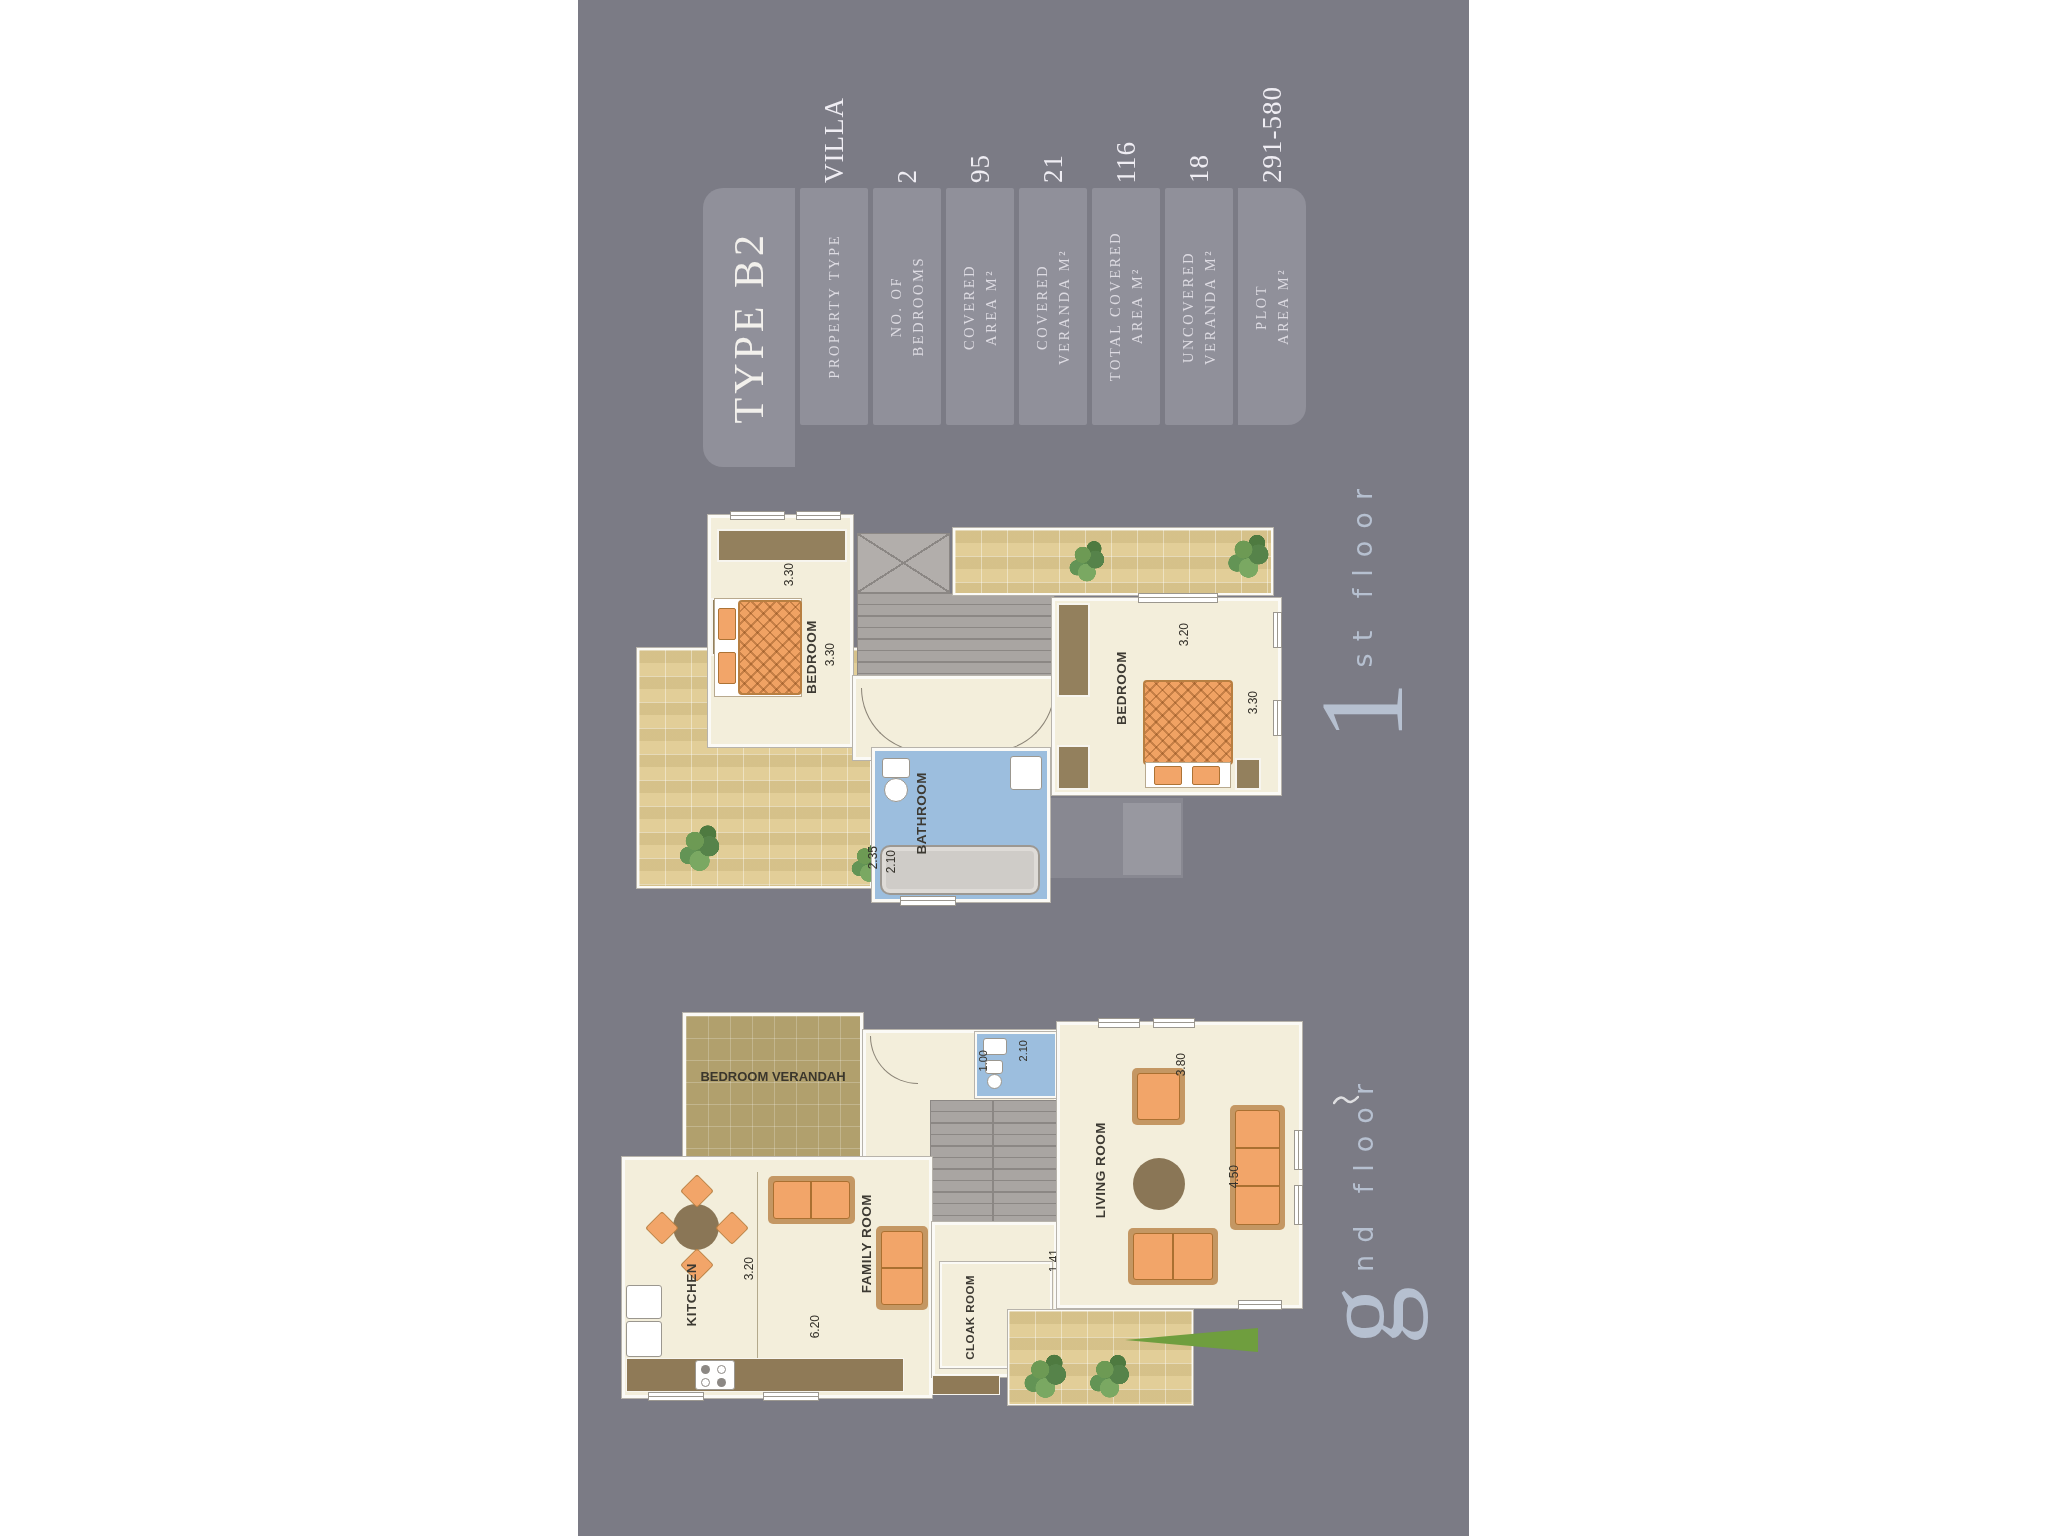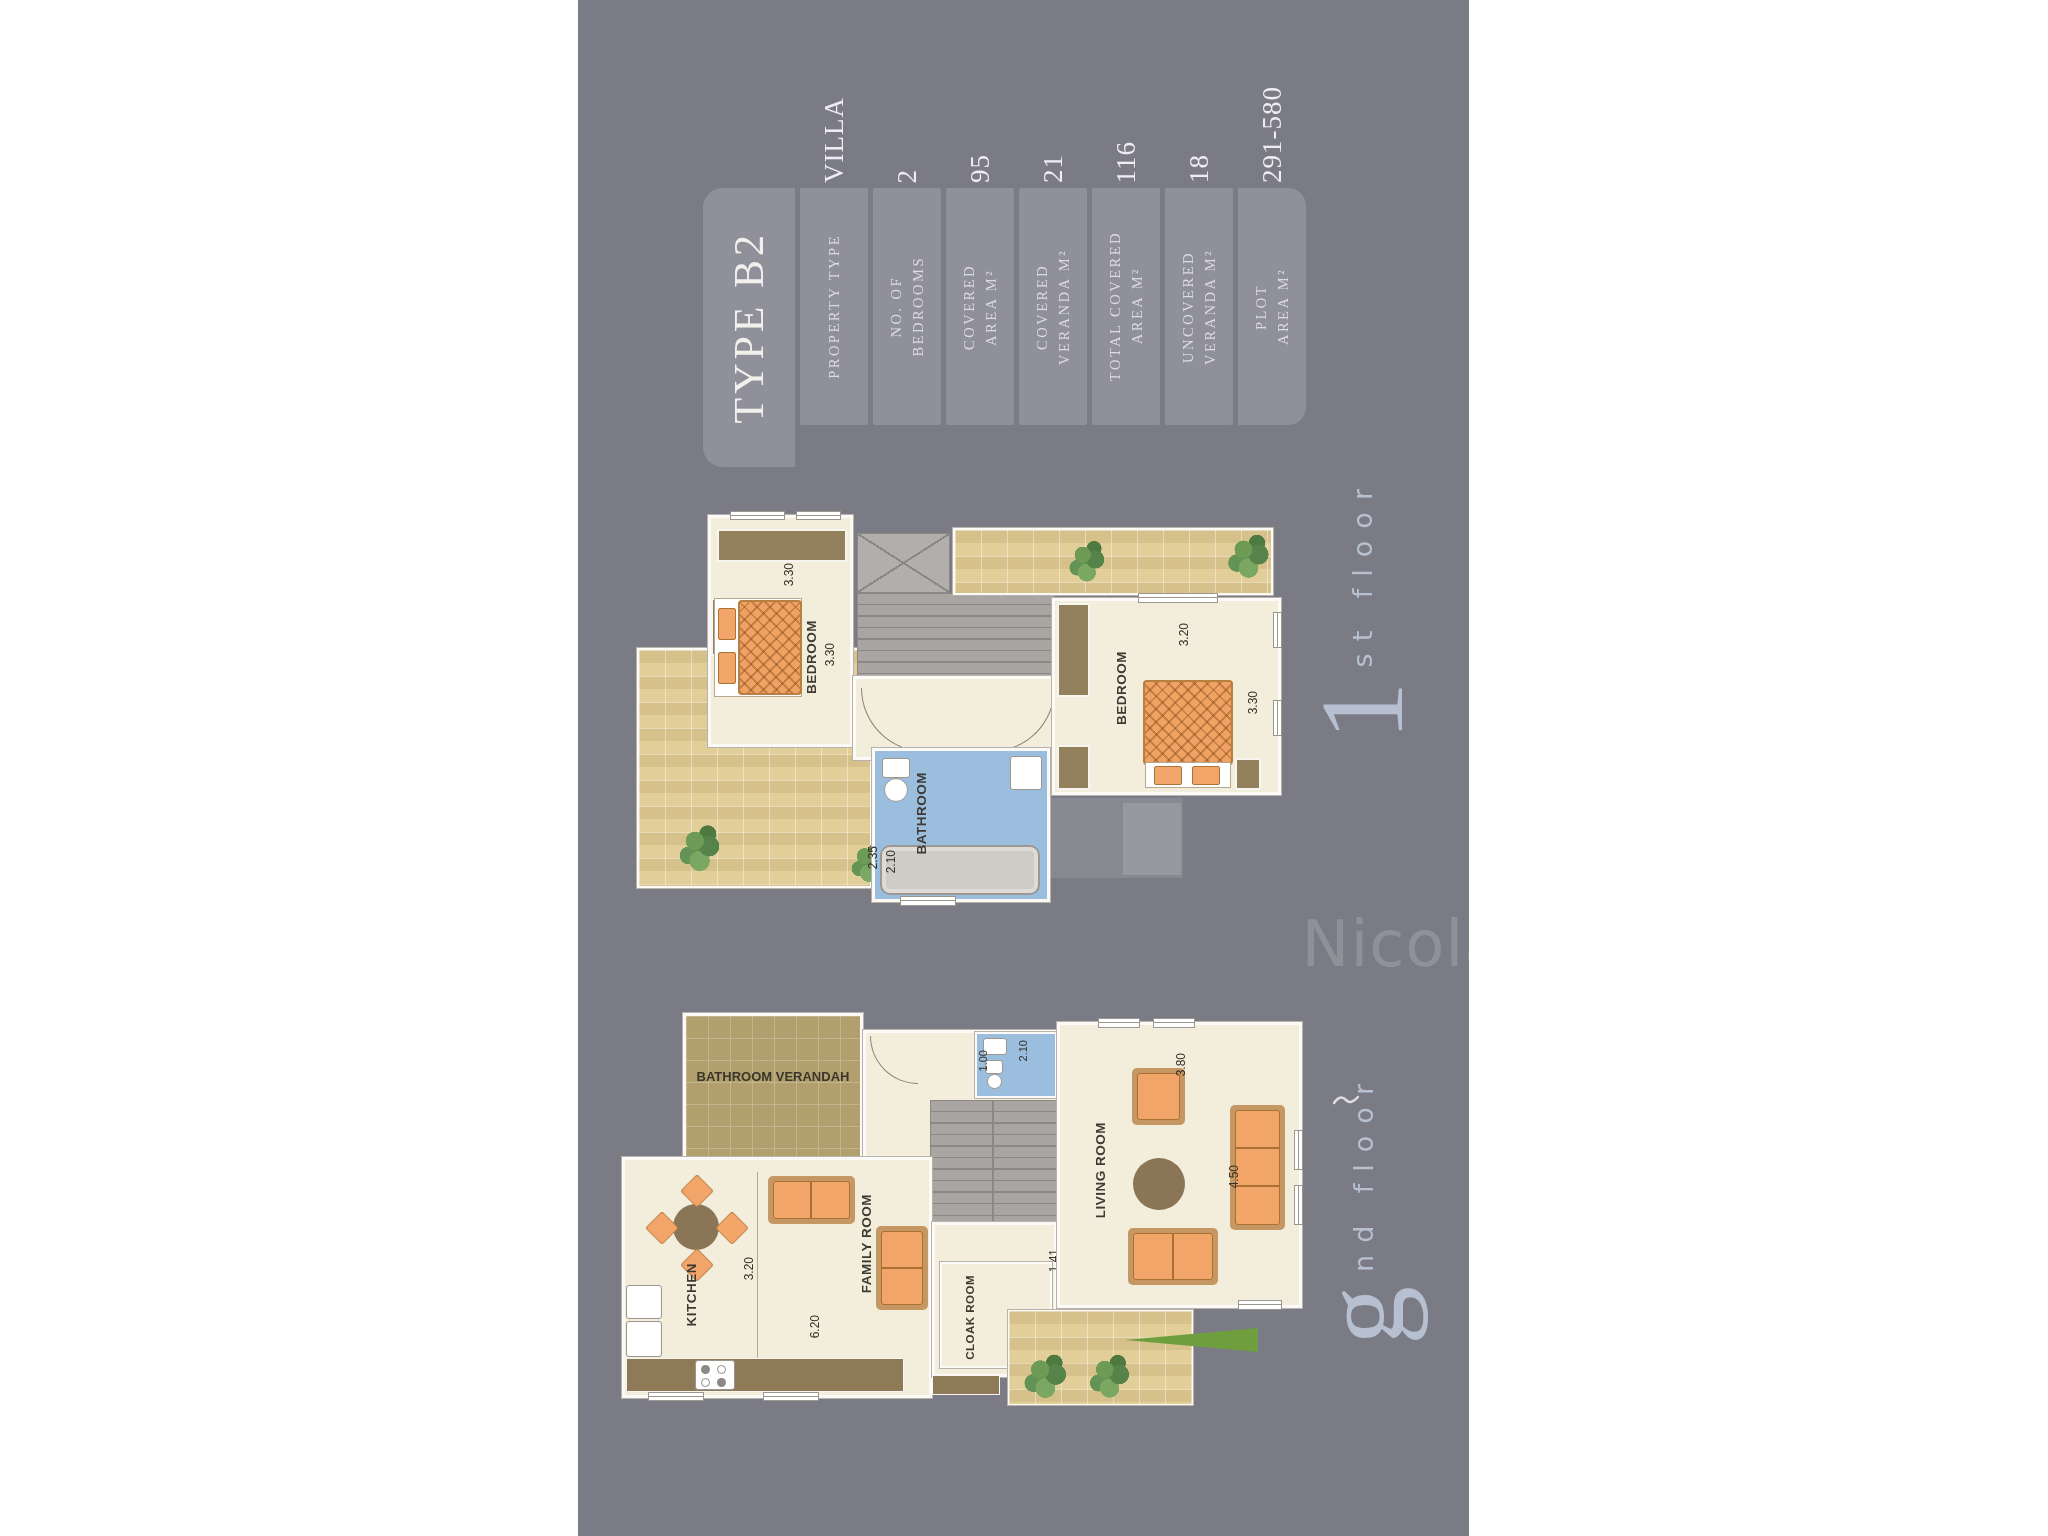--- a/index.html
+++ b/index.html
@@ -218,30 +218,29 @@
       <div class="win v" style="left:695px;top:612px;width:9px;height:36px;"></div>
       <div class="win v" style="left:695px;top:700px;width:9px;height:36px;"></div>
 
       <div class="floorlab" style="left:735px;top:495px;width:100px;height:245px;">
         <span class="vt"><span class="fl-big">1</span><span class="fl-small">st floor</span></span>
       </div>
     </div>
 
     <div class="wm-sq" style="left:470px;top:798px;width:135px;height:80px;"></div>
     <div class="wm-sq" style="left:545px;top:803px;width:58px;height:72px;background:rgba(255,255,255,0.14);"></div>
-    <div id="wm-text">Nicolaou Estates</div>
     <svg style="position:absolute;left:755px;top:1093px;" width="26" height="15" viewBox="0 0 26 15">
       <path d="M1 10 Q7 1 13 7 Q18 12 25 4" stroke="rgba(255,255,255,0.75)" stroke-width="2.5" fill="none" stroke-linecap="round"></path>
     </svg>
 
     <div>
 
       <div class="btiles" style="left:105px;top:1013px;width:180px;height:172px;"></div>
       <div class="rlabel" style="left:110px;top:1066px;width:170px;height:20px;">
-          <span style="font-size:13px;font-weight:bold;color:#3a362c;">BATHROOM VERANDAH</span>
+          <span style="font-size:13px;font-weight:bold;color:#3a362c;">BEDROOM VERANDAH</span>
         </div>
 
       <div class="room" style="left:285px;top:1030px;width:194px;height:192px;"></div>
       <div class="arc" style="left:292px;top:1036px;width:48px;height:48px;"></div>
       <div class="room blue" style="left:397px;top:1032px;width:82px;height:66px;border-width:2px;"></div>
       <div class="white-fix" style="left:405px;top:1038px;width:24px;height:17px;"></div>
       <div class="white-fix" style="left:407px;top:1060px;width:18px;height:14px;"></div>
       <div class="white-fix" style="left:409px;top:1074px;width:15px;height:15px;border-radius:50%;"></div>
       <div class="dim" style="left:438px;top:1034px;width:14px;height:34px;">
           <span class="vt" style="font-size:11px;">2.10</span>

